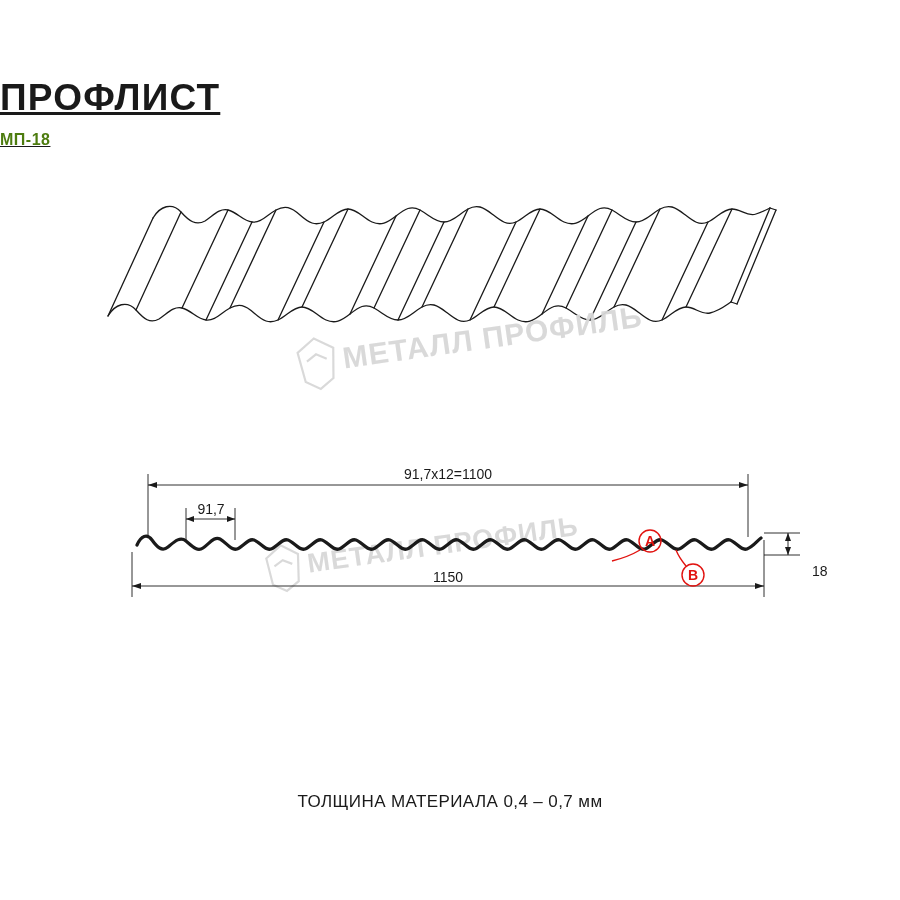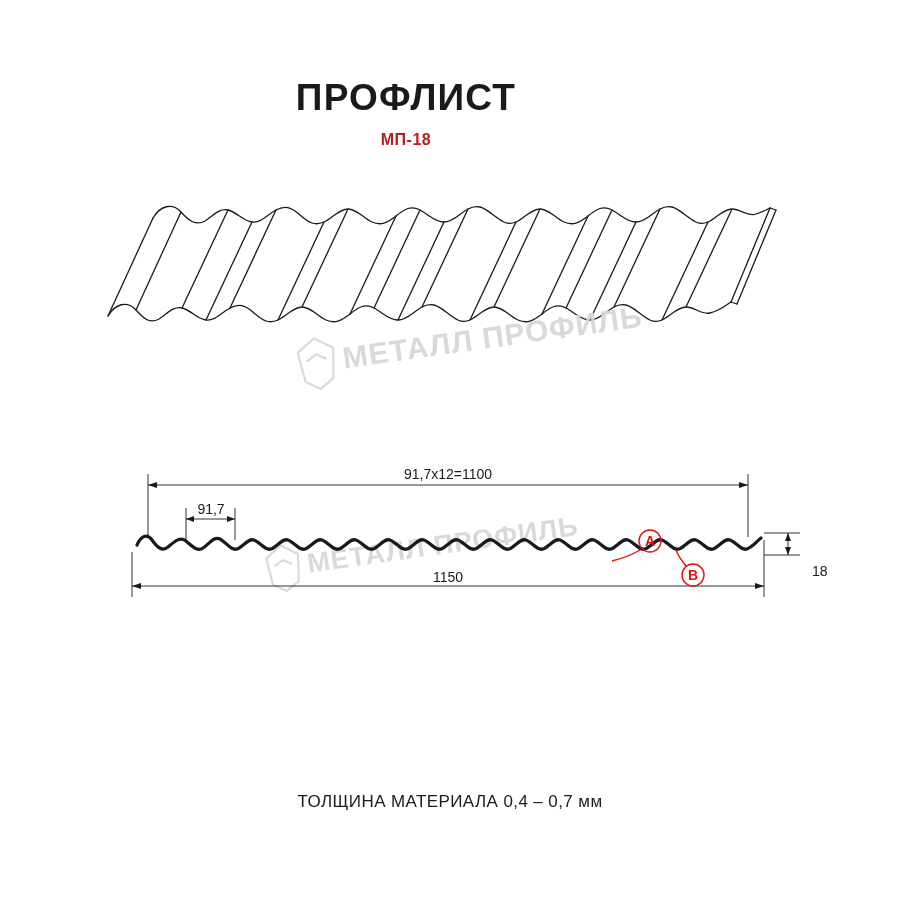--- a/index.html
+++ b/index.html
@@ -18,35 +18,36 @@
   #sheet {
     position: relative;
     width: 900px;
     height: 900px;
   }
   .title-block {
     position: absolute;
     top: 78px;
     left: 0;
     width: 812px;
-    text-align: center;
+    text-align: left;
+    text-decoration: underline;
   }
   .product-title {
     font-size: 37px;
     font-weight: bold;
     letter-spacing: 1.2px;
     color: #1a1a1a;
     line-height: 1.1;
   }
   .product-model {
     margin-top: 12px;
     font-size: 16px;
     font-weight: bold;
     letter-spacing: 0.5px;
-    color: #b91c1c;
+    color: #4d7c0f;
   }
   .footer-note {
     position: absolute;
     left: 0;
     top: 792px;
     width: 900px;
     text-align: center;
     font-size: 17px;
     font-weight: normal;
     letter-spacing: 0.4px;

